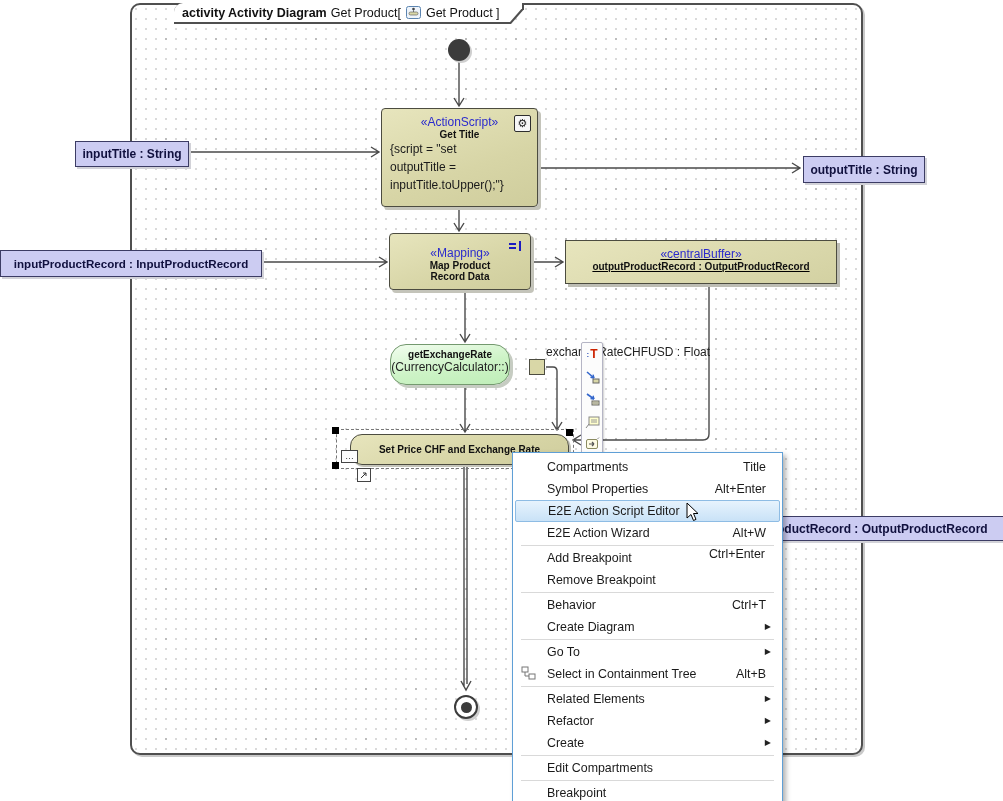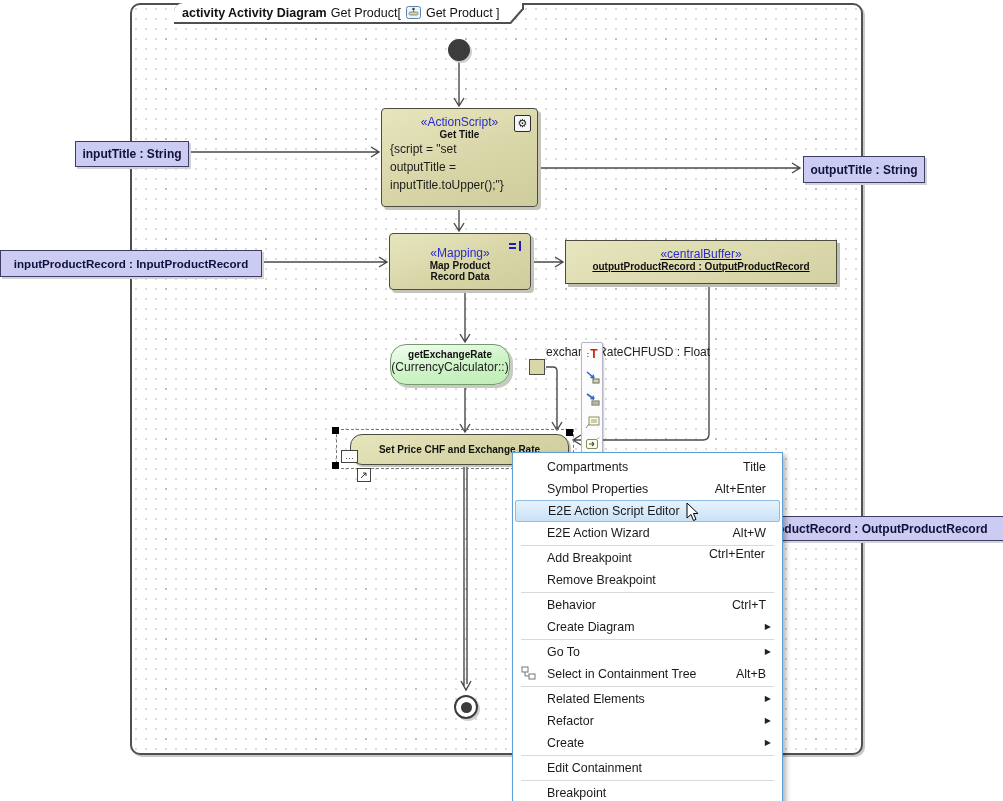--- a/index.html
+++ b/index.html
@@ -325,21 +325,21 @@
   <div class="mi">
     <span>Refactor</span>
     <span class="arr">▶</span>
   </div>
   <div class="mi">
     <span>Create</span>
     <span class="arr">▶</span>
   </div>
   <div class="msep"></div>
   <div class="mi">
-    <span>Edit Containment</span>
+    <span>Edit Compartments</span>
   </div>
   <div class="msep"></div>
   <div class="mi">
     <span>Breakpoint</span>
   </div>
 </div>
 
 <svg class="abs cursor" width="14" height="20" viewBox="0 0 14 20">
   <polygon points="1,1 1,16 5,12.5 7.5,18.5 10,17.4 7.5,11.5 12,11.5" fill="#ffffff" stroke="#000" stroke-width="1"></polygon>
 </svg>

